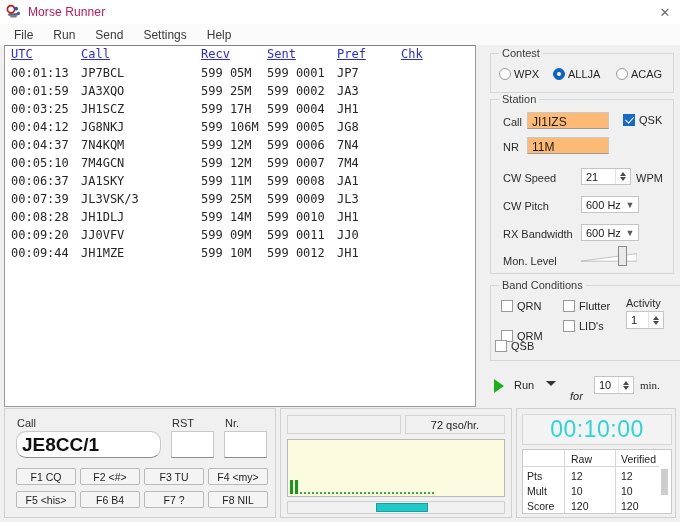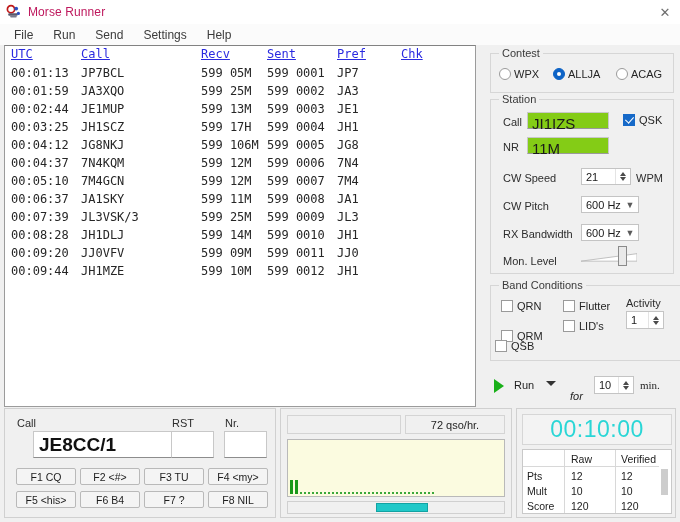--- a/index.html
+++ b/index.html
@@ -118,22 +118,22 @@
   .chk-box.on::after {
     content:""; position:absolute; left:3px; top:0px;
     width:4px; height:7px; border:solid #fff; border-width:0 1.6px 1.6px 0;
     transform: rotate(42deg);
   }
   .chk-row { position:absolute; display:flex; align-items:center; gap:4px; font-size:11px; color:#262626; }
 
   .txtinput {
     border:1px solid #c8c8c8;
     border-bottom:1px solid #9a9a9a;
-    background:#84cc16; box-sizing:border-box;
-    font-size:15px; color:#1a1a1a;
+    background:#fdba74; box-sizing:border-box;
+    font-size:12px; color:#1a1a1a;
     padding:2px 4px;
     position:absolute;
     font-family:"Liberation Sans",sans-serif;
   }
   .spinner {
     position:absolute; border:1px solid #c4c4c4; background:#fff;
     box-sizing:border-box; display:flex; align-items:center;
   }
   .spinner .val { flex:1; font-size:11px; color:#1a1a1a; padding-left:4px; }
   .spin-btns {
@@ -288,28 +288,20 @@
         <span class="c-sent">599 0001</span>
         <span class="c-pref">JP7</span>
         <span class="c-chk"></span>
       </div>
       <div class="log-row">
         <span class="c-utc">00:01:59</span>
         <span class="c-call">JA3XQO</span>
         <span class="c-recv">599 25M</span>
         <span class="c-sent">599 0002</span>
         <span class="c-pref">JA3</span>
-        <span class="c-chk"></span>
-      </div>
-      <div class="log-row">
-        <span class="c-utc">00:02:44</span>
-        <span class="c-call">JE1MUP</span>
-        <span class="c-recv">599 13M</span>
-        <span class="c-sent">599 0003</span>
-        <span class="c-pref">JE1</span>
         <span class="c-chk"></span>
       </div>
       <div class="log-row">
         <span class="c-utc">00:03:25</span>
         <span class="c-call">JH1SCZ</span>
         <span class="c-recv">599 17H</span>
         <span class="c-sent">599 0004</span>
         <span class="c-pref">JH1</span>
         <span class="c-chk"></span>
       </div>
@@ -491,21 +483,21 @@
           <span class="tri-up"></span>
           <span class="tri-dn"></span>
         </span>
       </div>
       <div style="position:absolute; left:150px; top:4px; font-size:11px; color:#1f1f1f;font-family:Liberation Serif, serif;">min.</div>
     </div>
   </div>
 
   <div class="panel entrypanel">
     <div class="entry-label" style="left:12px; top:8px;">Call</div>
-    <div class="entry-field" style="left:28px; top:22px; width:145px; height:27px;">JE8CC/1</div>
+    <div class="entry-field" style="left:11px; top:22px; width:145px; height:27px;border-radius:10px;">JE8CC/1</div>
 
     <div class="entry-label" style="left:167px; top:8px;">RST</div>
     <div class="entry-field" style="left:166px; top:22px; width:43px; height:27px;"></div>
 
     <div class="entry-label" style="left:220px; top:8px;">Nr.</div>
     <div class="entry-field" style="left:219px; top:22px; width:43px; height:27px;"></div>
 
     <div class="fkey" style="left:11px;  top:59px; width:60px;">F1 CQ</div>
     <div class="fkey" style="left:75px;  top:59px; width:60px;">F2 &lt;#&gt;</div>
     <div class="fkey" style="left:139px; top:59px; width:60px;">F3 TU</div>

